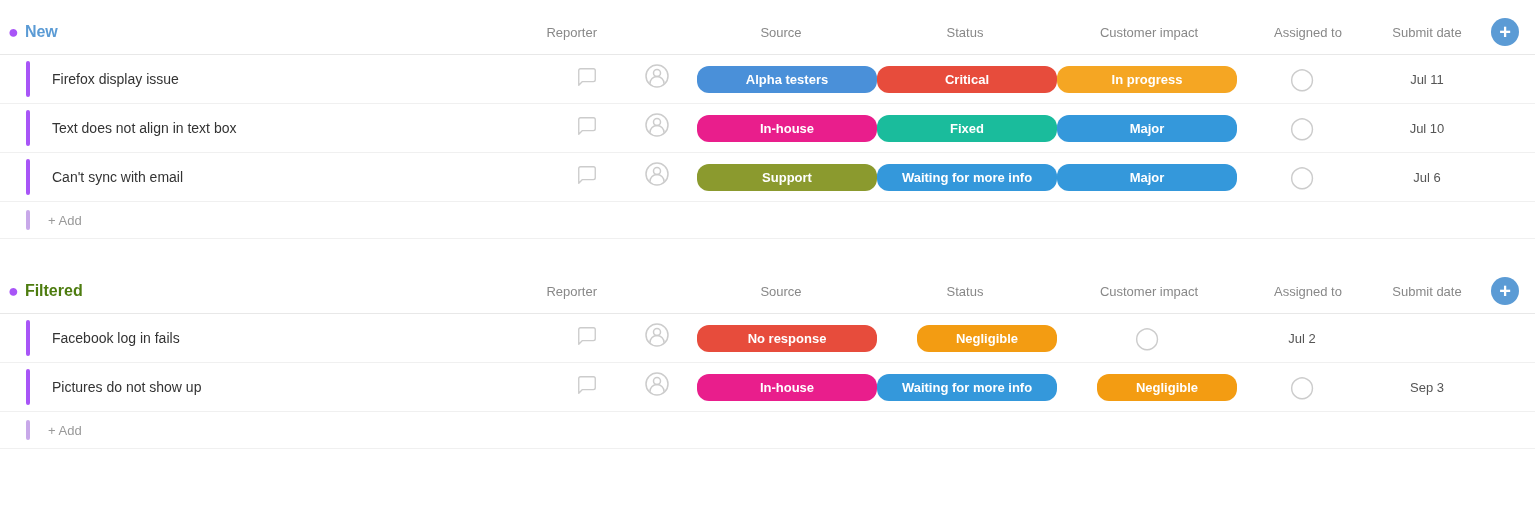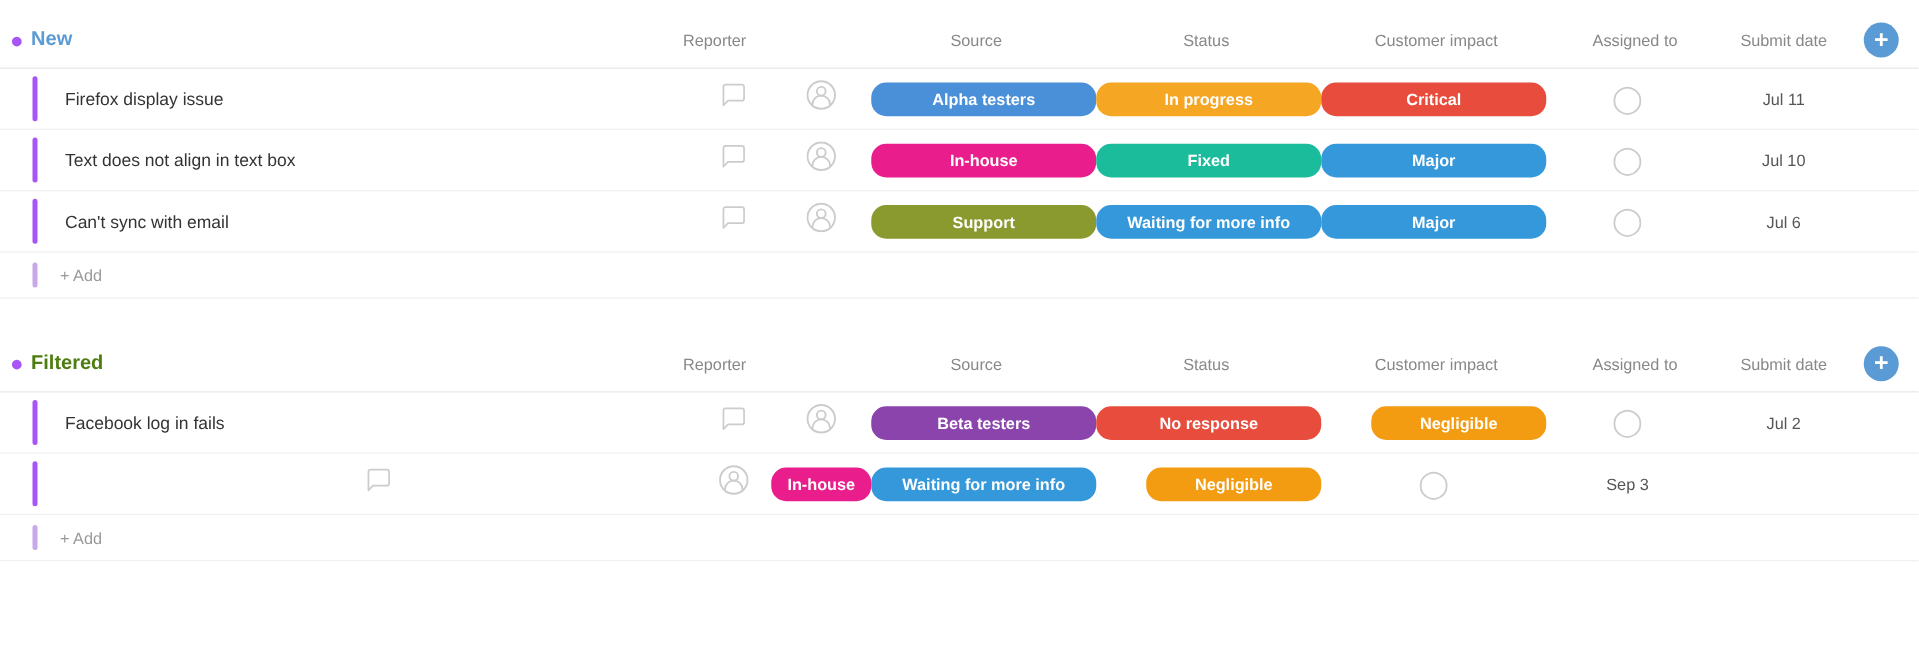--- a/index.html
+++ b/index.html
@@ -142,24 +142,24 @@
   </svg></div>
       <div class="avatar-icon" style="font-size:22px;color:#ccc;"><svg width="24" height="24" viewBox="0 0 24 24" fill="none" xmlns="http://www.w3.org/2000/svg">
     <circle cx="12" cy="12" r="11" stroke="#ccc" stroke-width="1.5" fill="none"></circle>
     <circle cx="12" cy="9" r="3.5" stroke="#ccc" stroke-width="1.5" fill="none"></circle>
     <path d="M5 19.5c0-3.866 3.134-7 7-7s7 3.134 7 7" stroke="#ccc" stroke-width="1.5" fill="none" stroke-linecap="round"></path>
   </svg></div>
       <div>
         <span class="badge badge-blue">Alpha testers</span>
       </div>
       <div>
+        <span class="badge badge-red">Critical</span>
+      </div>
+      <div>
         <span class="badge badge-orange">In progress</span>
-      </div>
-      <div>
-        <span class="badge badge-red">Critical</span>
       </div>
       <div style="text-align:center;">
         <span style="font-size:22px;color:#ccc;">◯</span>
       </div>
       <div class="date-cell">Jul 11</div>
       <div></div>
     </div>
       <div class="table-row">
       <div>
         <div class="row-indicator"></div>
@@ -243,38 +243,36 @@
       <div class="row-name">Facebook log in fails</div>
       <div class="comment-icon" style="font-size:20px;color:#ddd;"><svg width="22" height="22" viewBox="0 0 24 24" fill="none" xmlns="http://www.w3.org/2000/svg">
     <path d="M21 15a2 2 0 0 1-2 2H7l-4 4V5a2 2 0 0 1 2-2h14a2 2 0 0 1 2 2z" stroke="#ccc" stroke-width="1.5" fill="none" stroke-linejoin="round"></path>
   </svg></div>
       <div class="avatar-icon" style="font-size:22px;color:#ccc;"><svg width="24" height="24" viewBox="0 0 24 24" fill="none" xmlns="http://www.w3.org/2000/svg">
     <circle cx="12" cy="12" r="11" stroke="#ccc" stroke-width="1.5" fill="none"></circle>
     <circle cx="12" cy="9" r="3.5" stroke="#ccc" stroke-width="1.5" fill="none"></circle>
     <path d="M5 19.5c0-3.866 3.134-7 7-7s7 3.134 7 7" stroke="#ccc" stroke-width="1.5" fill="none" stroke-linecap="round"></path>
   </svg></div>
       <div>
-        <span class="badge badge-purple">Beta testers</span>
-      </div>
-      <div>
         <span class="badge badge-no-response">No response</span>
       </div>
       <div>
         <span class="badge badge-yellow">Negligible</span>
       </div>
       <div style="text-align:center;">
         <span style="font-size:22px;color:#ccc;">◯</span>
       </div>
       <div class="date-cell">Jul 2</div>
       <div></div>
     </div>
       <div class="table-row">
       <div>
         <div class="row-indicator"></div>
       </div>
+      <div class="row-name">Pictures do not show up</div>
       <div class="comment-icon" style="font-size:20px;color:#ddd;"><svg width="22" height="22" viewBox="0 0 24 24" fill="none" xmlns="http://www.w3.org/2000/svg">
     <path d="M21 15a2 2 0 0 1-2 2H7l-4 4V5a2 2 0 0 1 2-2h14a2 2 0 0 1 2 2z" stroke="#ccc" stroke-width="1.5" fill="none" stroke-linejoin="round"></path>
   </svg></div>
       <div class="avatar-icon" style="font-size:22px;color:#ccc;"><svg width="24" height="24" viewBox="0 0 24 24" fill="none" xmlns="http://www.w3.org/2000/svg">
     <circle cx="12" cy="12" r="11" stroke="#ccc" stroke-width="1.5" fill="none"></circle>
     <circle cx="12" cy="9" r="3.5" stroke="#ccc" stroke-width="1.5" fill="none"></circle>
     <path d="M5 19.5c0-3.866 3.134-7 7-7s7 3.134 7 7" stroke="#ccc" stroke-width="1.5" fill="none" stroke-linecap="round"></path>
   </svg></div>
       <div>
         <span class="badge badge-magenta">In-house</span>

